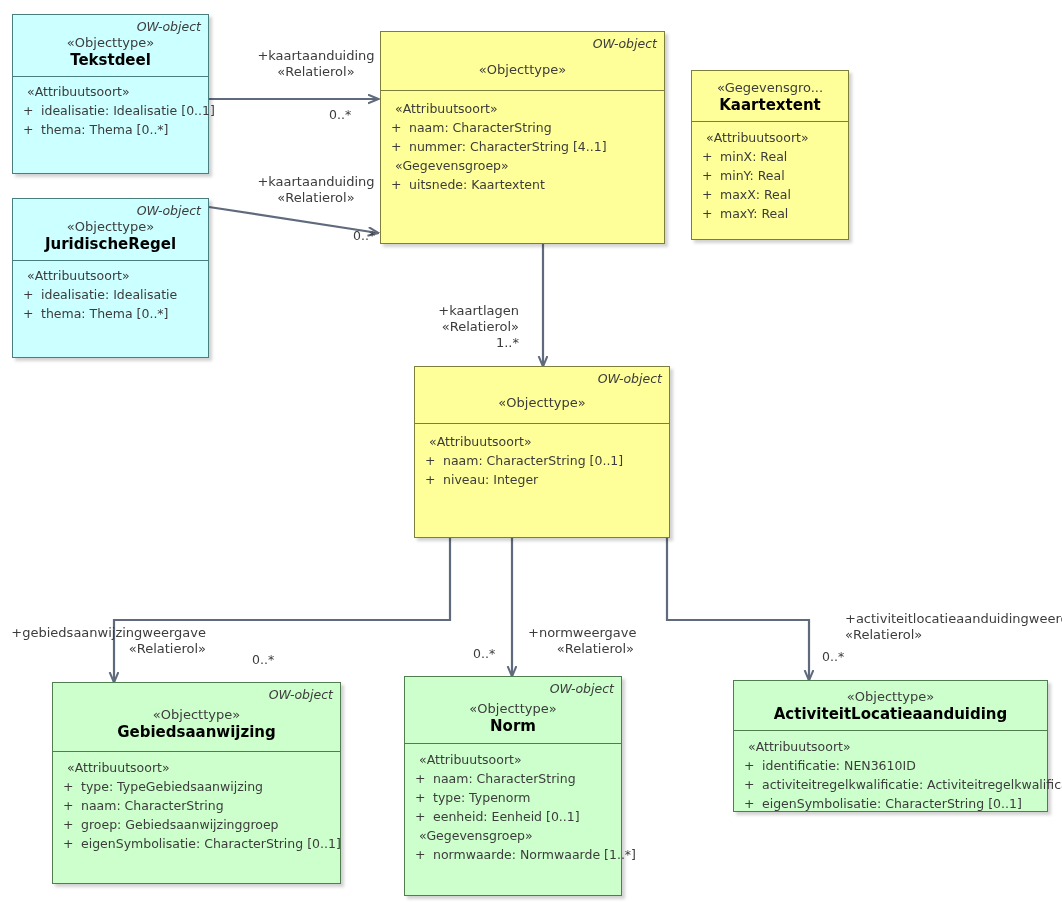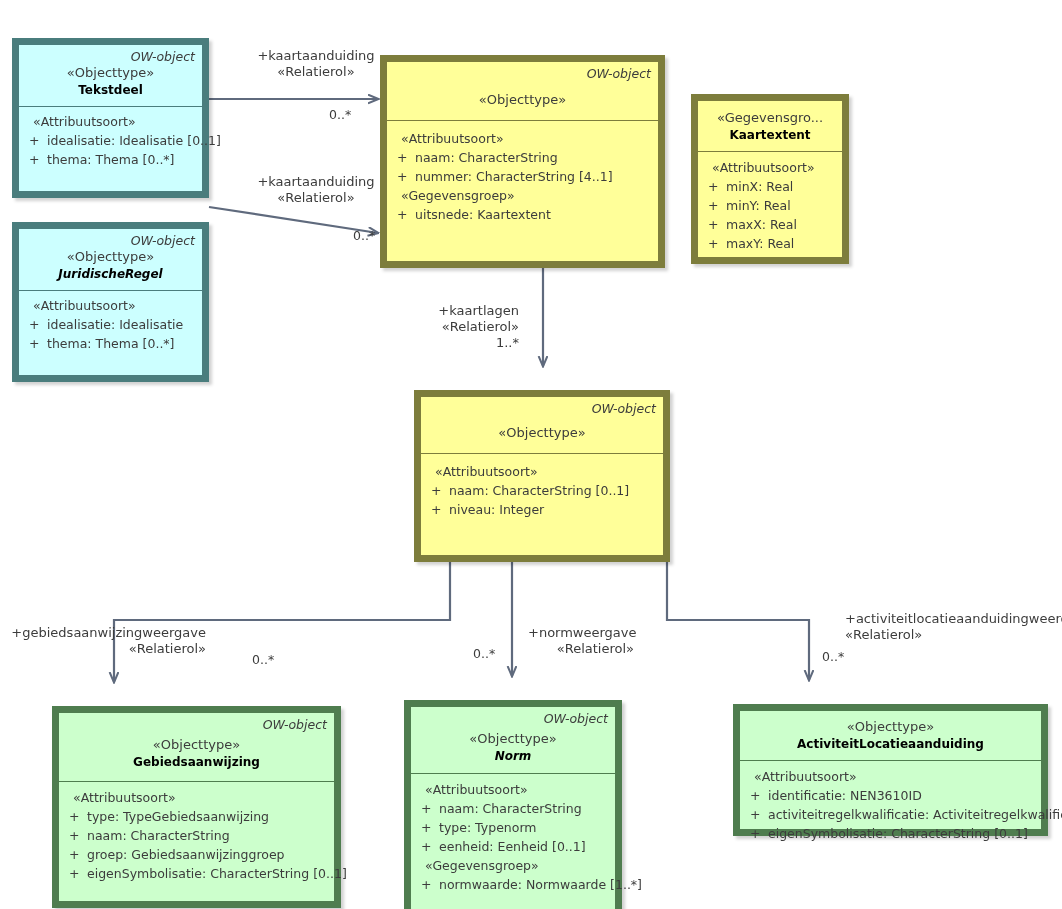--- a/index.html
+++ b/index.html
@@ -8,24 +8,23 @@
     width:1062px;height:909px;position:relative;overflow:hidden;
     color:#3c3c3c;
   }
   #canvas{position:absolute;left:0;top:0;width:1062px;height:909px;}
   svg.wires{position:absolute;left:0;top:0;width:1062px;height:909px;pointer-events:none;}
 
   
   .uml{
     position:absolute;
     box-sizing:border-box;
-    border:7px solid #701a75;
+    border:1px solid #701a75;
     box-shadow:3px 3px 3px rgba(0,0,0,0.18);
     background:#ffff99;
-    margin-top:24px;
   }
   .uml.cyan{background:#ccffff;border-color:#4a7d7d;}
   .uml.green{background:#ccffcc;border-color:#4f7d4f;}
   .uml.yellow{background:#ffff99;border-color:#7d7d3c;}
 
   .uml .head{
     position:relative;
     padding:4px 7px 7px 7px;
     border-bottom:1px solid #6b6b4a;
     box-sizing:border-box;
@@ -36,23 +35,23 @@
 
   .owtag{
     display:block;text-align:right;
     font-style:italic;font-size:12.5px;color:#3c3c3c;
     line-height:15px;height:15px;
   }
   .stereo{
     display:block;text-align:center;font-size:13px;line-height:17px;color:#3c3c3c;
   }
   .cname{
-    display:block;text-align:center;font-size:12px;font-weight:bold;line-height:18px;color:#000;
-  }
-  .cname.italic{font-style:italic;}
+    display:block;text-align:center;font-size:15px;font-weight:bold;line-height:18px;color:#000;
+  }
+  .cname.italic{}
 
   .uml .body{padding:5px 0 6px 6px;}
   .grouplbl{
     font-size:12.5px;line-height:19px;color:#3c3c3c;padding-left:8px;
   }
   .attr{
     font-size:12.5px;line-height:19px;color:#3c3c3c;
     display:flex;white-space:nowrap;
   }
   .attr .vis{width:22px;flex:0 0 22px;padding-left:4px;box-sizing:border-box;}

